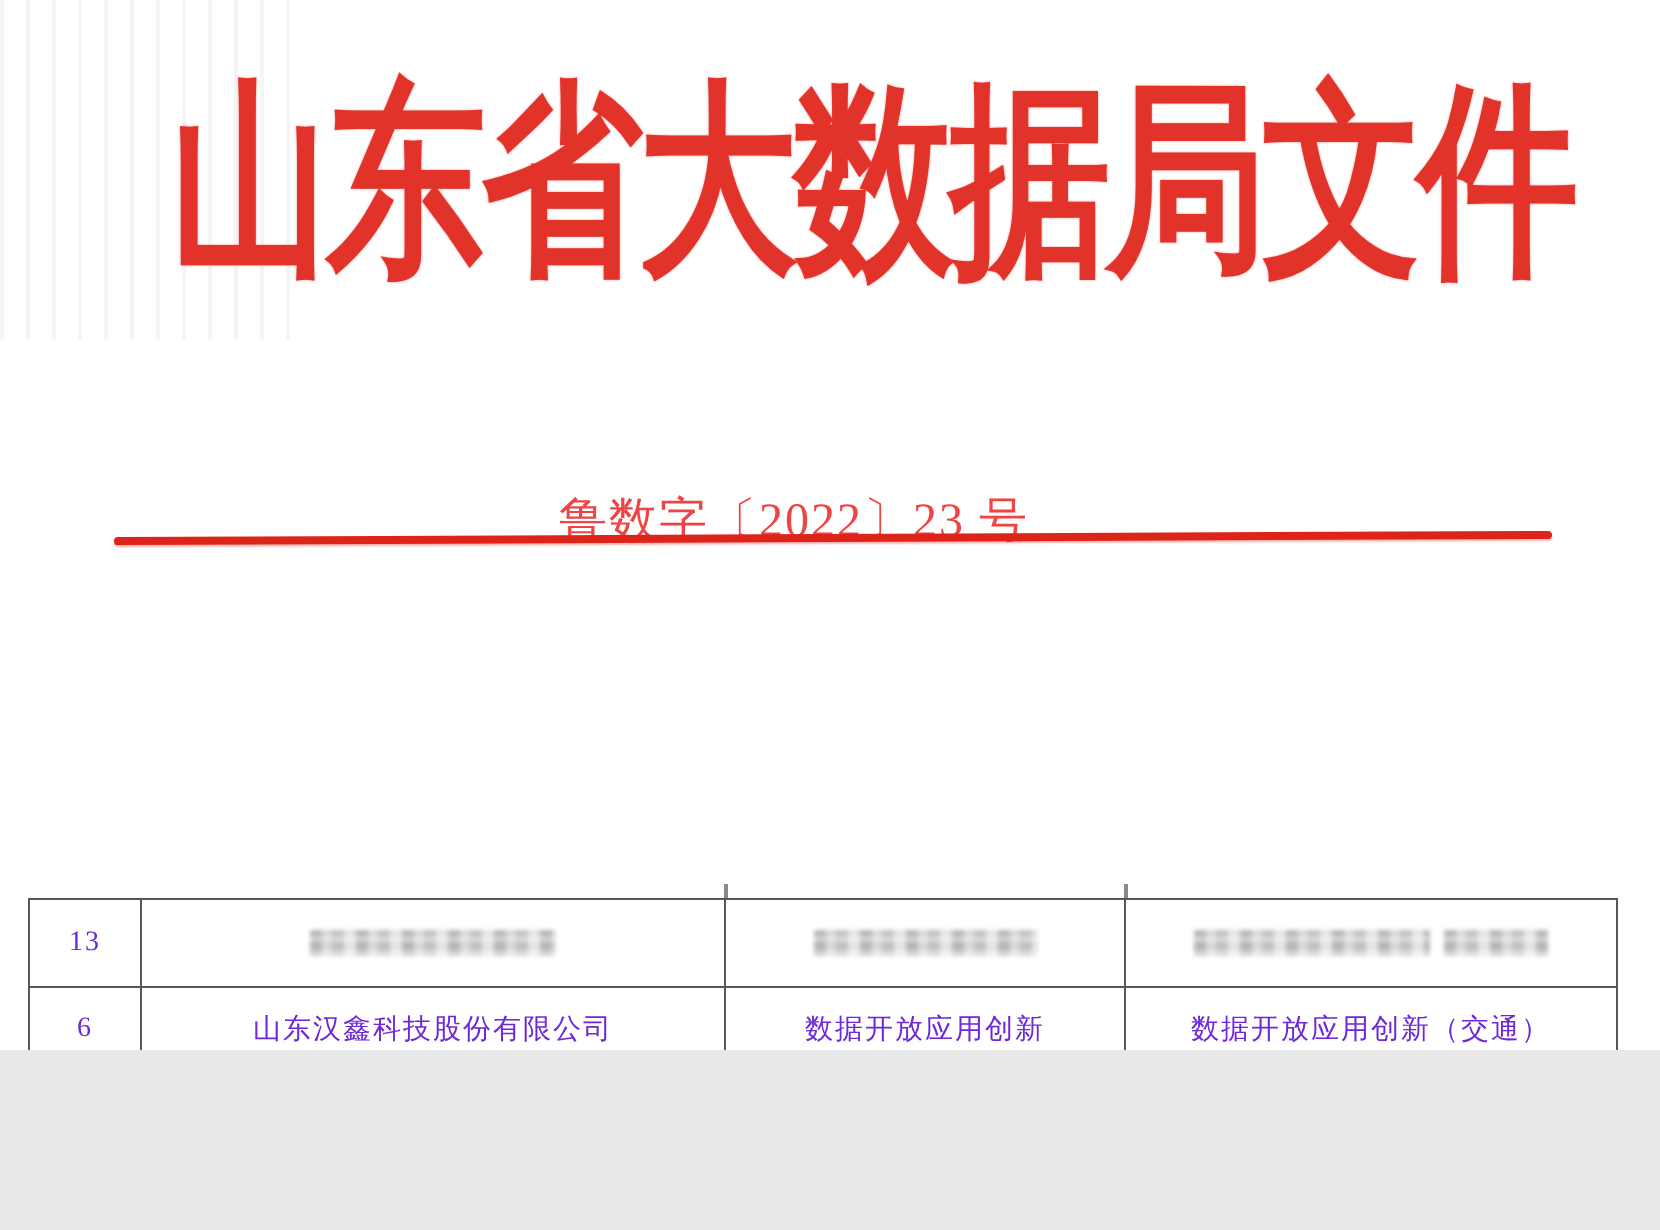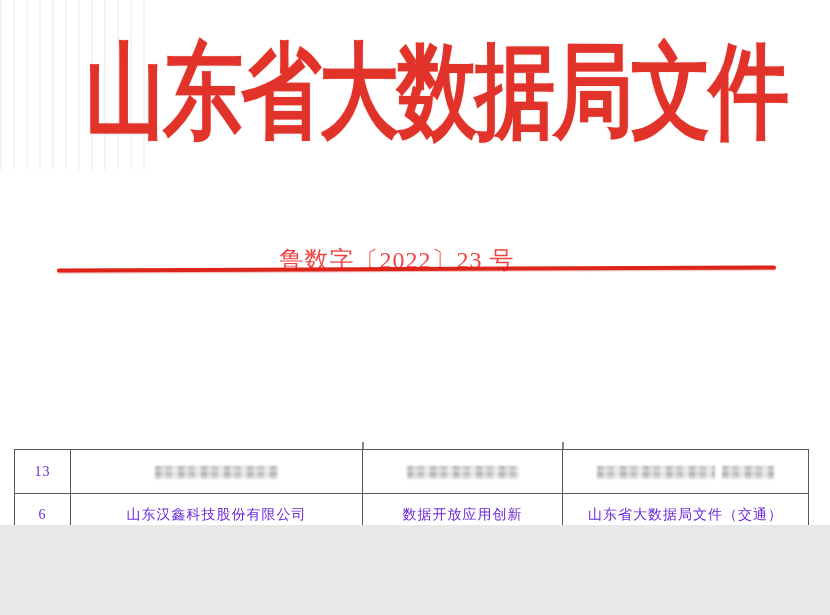--- a/index.html
+++ b/index.html
@@ -110,21 +110,21 @@
       <tr class="row-13">
         <td class="num-cell">13</td>
         <td><span class="mosaic m-123"></span></td>
         <td><span class="mosaic m-112"></span></td>
         <td><span class="mosaic m-118"></span><span class="seg-gap"></span><span class="mosaic m-52"></span></td>
       </tr>
       <tr class="row-14">
         <td class="num-cell">6</td>
         <td>山东汉鑫科技股份有限公司</td>
         <td>数据开放应用创新</td>
-        <td>山东省大数据局文件（交通）</td>
+        <td>数据开放应用创新（交通）</td>
       </tr>
     </tbody>
   </table>
 
   <div class="stub stub-t1"></div>
   <div class="stub stub-t2"></div>
   <div class="stub stub-b1"></div>
   <div class="stub stub-b2"></div>
   <div class="stub stub-b3"></div>
 

